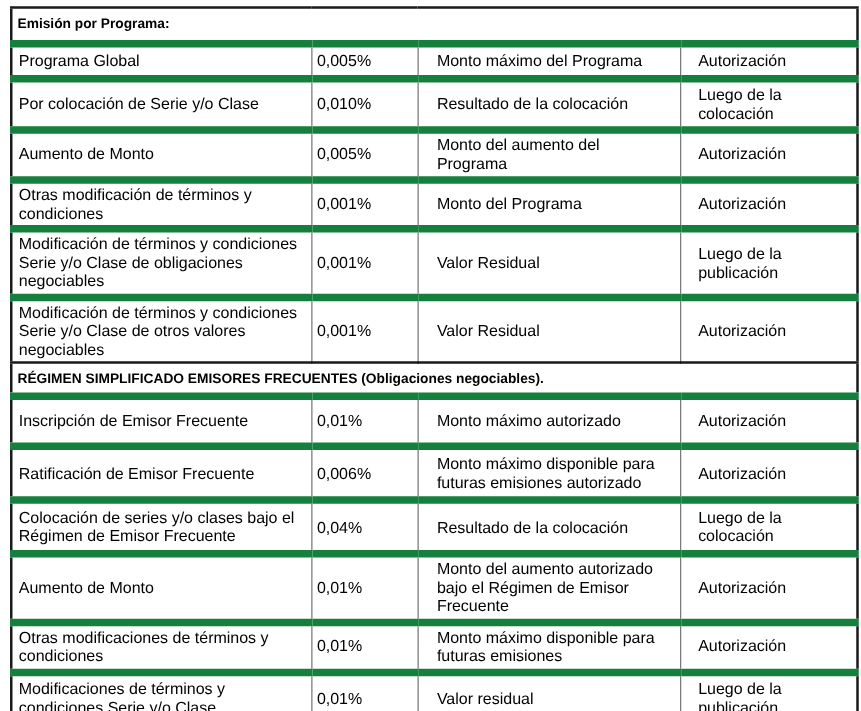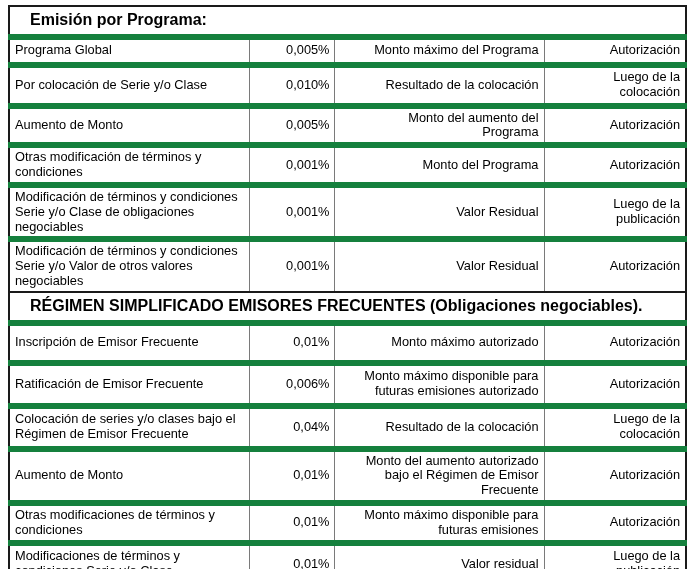--- a/index.html
+++ b/index.html
@@ -40,33 +40,33 @@
     vertical-align: middle;
     padding: 2px 4px;
     word-wrap: break-word;
   }
   td.c1 {
     text-align: left;
     padding-left: 5px;
     padding-right: 3px;
   }
   td.c2, td.c3, td.c4 {
-    text-align: right;
+    text-align: left;
     border-left: 1px solid #7a7a7a;
   }
   td.c3 { padding-left: 15px; padding-right: 5px; }
   td.c4 { padding-left: 14px; padding-right: 5px; }
   tr.data td { border-top: 6px solid #15803d; }
   tr.section td {
     border-top: 2px solid #1a1a1a;
     border-bottom: 2px solid #737373;
     font-weight: bold;
-    font-size: 16px;
+    font-size: 11px;
     text-align: left;
-    padding: 4px 20px;
+    padding: 4px 4px;
   }
   tr.last td { border-bottom: 2px solid #1a1a1a; }
   .h27 { height: 27px; } .h28 { height: 28px; } .h29 { height: 29px; }
   .h30 { height: 30px; } .h31 { height: 31px; } .h36 { height: 36px; }
   .h40 { height: 40px; } .h41 { height: 41px; margin-top: 28px; } .h43 { height: 43px; }
   .h45 { height: 45px; margin-top: 16px; } .h47 { height: 47px; }
 </style>
 </head>
 <body>
 
@@ -114,21 +114,21 @@
       </tr>
 
       <tr class="data h45">
         <td class="c1">Modificación de términos y condiciones Serie y/o Clase de obligaciones negociables</td>
         <td class="c2">0,001%</td>
         <td class="c3">Valor Residual</td>
         <td class="c4">Luego de la publicación</td>
       </tr>
 
       <tr class="data h47">
-        <td class="c1">Modificación de términos y condiciones Serie y/o Valor de otros valores negociables</td>
+        <td class="c1">Modificación de términos y condiciones Serie y/o Clase de otros valores negociables</td>
         <td class="c2">0,001%</td>
         <td class="c3">Valor Residual</td>
         <td class="c4">Autorización</td>
       </tr>
 
       <tr class="section h27">
         <td colspan="4">RÉGIMEN SIMPLIFICADO EMISORES FRECUENTES (Obligaciones negociables).</td>
       </tr>
 
       <tr class="data h40">

